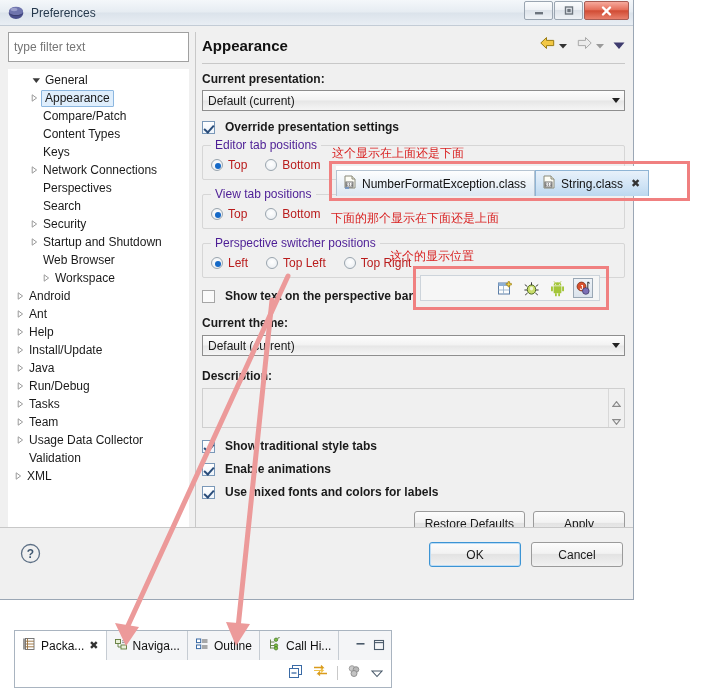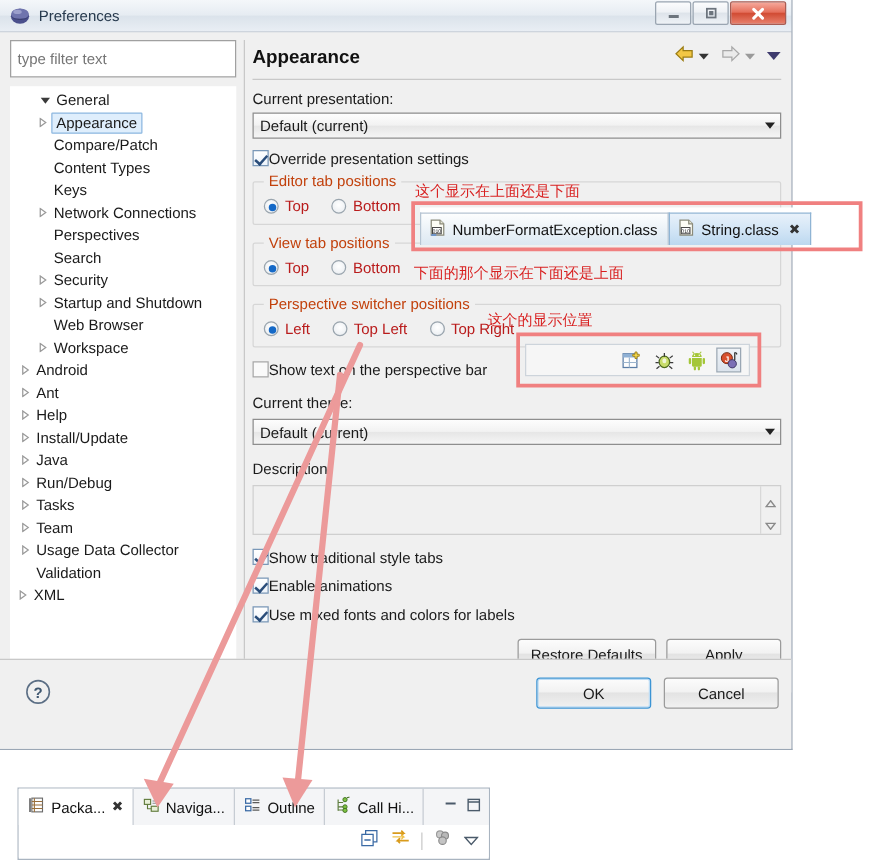--- a/index.html
+++ b/index.html
@@ -78,49 +78,49 @@
   .vdiv { width: 1px; background: #c8c8c8; margin: 0 6px 0 6px; align-self: stretch; }
 
   
   .rightpane { flex: 1; position: relative; display: flex; flex-direction: column; }
   .page-header { display: flex; align-items: center; justify-content: space-between; height: 26px;}
   .page-title { font-size: 15px; font-weight: bold; color: #111; font-family: "Liberation Sans", sans-serif; }
   .navbtns { display: flex; align-items: center; gap: 2px; }
   .navbtns .sp { width: 4px; }
   .hrule { height: 1px; background: #c8c8c8; margin: 5px 0 8px 0; }
 
-  .lbl { font-size: 12px; color: #1a1a1a; font-family: "Liberation Sans", sans-serif; }
+  .lbl { font-size: 12px; color: #1a1a1a; font-family: "Liberation Sans", sans-serif; font-weight: bold; }
   .combo {
     height: 21px; border: 1px solid #8e8e8e;
     background: linear-gradient(to bottom,#fdfdfd 0%,#f2f2f2 48%,#e6e6e6 52%,#f5f5f5 100%);
     display:flex; align-items:center; justify-content: space-between;
     font-size: 12px; color:#1a1a1a; padding: 0 4px 0 5px; margin-top:4px;
     font-family: "Liberation Sans", sans-serif;
   }
   .combo .caret { width:0;height:0;border-left:4px solid transparent;border-right:4px solid transparent;border-top:5px solid #222; }
 
-  .chk-row { display:flex; align-items:flex-start; gap:0; margin-top:9px; }
+  .chk-row { display:flex; align-items:flex-end; gap:10px; margin-top:9px; }
   .chk {
     width:13px;height:13px;border:1px solid #7a98b8;background:#ffffff;position:relative;
     flex:0 0 13px;
   }
   .chk.checked { background: linear-gradient(to bottom,#ffffff,#eef4fb); }
   .chk.checked:after {
     content:""; position:absolute; left:3px; top:1px; width:4px; height:8px;
     border:solid #2a4d7a; border-width:0 2px 2px 0; transform: rotate(42deg);
   }
   .chk.plain { border:1px solid #a6a6a6; background:#fafafa; }
 
   .group {
     border:1px solid #d6d6d6; border-radius:2px; margin-top:6px; padding: 3px 8px 7px 8px;
     position: relative; background: #f0f0f0;
   }
   .group-title {
     position:absolute; top:-8px; left:8px; background:#f0f0f0; padding:0 4px;
-    font-size:12px; color:#c2410c; font-family: "Liberation Sans", sans-serif;
+    font-size:12px; color:#4c1d95; font-family: "Liberation Sans", sans-serif;
   }
   .radio-row { display:flex; align-items:center; gap: 4px; margin-top: 9px; }
   .radio-item { display:flex; align-items:center; gap:5px; margin-right: 14px; font-size:12px; color:#b91c1c; }
   .radio {
     width:12px;height:12px;border-radius:50%;border:1px solid #9aa5ae;
     background: radial-gradient(circle at 50% 40%, #ffffff 0%, #eef1f4 70%, #dfe4e9 100%);
     position:relative; flex:0 0 12px;
   }
   .radio.on:after{
     content:""; position:absolute; left:3px; top:3px; width:6px; height:6px;
@@ -307,21 +307,21 @@
                 <svg width="7" height="8" viewBox="0 0 7 8">
                   <path d="M1.2 0.8 L5.6 4 L1.2 7.2 Z" fill="none" stroke="#9a9a9a" stroke-width="1"></path>
                 </svg>
               </span>
               <span class="tree-label">Startup and Shutdown</span>
             </div>
             <div class="tree-row" style="padding-left: 20px; text-align: right;">
               <span class="twisty"></span>
               <span class="tree-label">Web Browser</span>
             </div>
-            <div class="tree-row" style="padding-left: 20px;">
+            <div class="tree-row" style="padding-left: 32px;">
               <span class="twisty">
                 <svg width="7" height="8" viewBox="0 0 7 8">
                   <path d="M1.2 0.8 L5.6 4 L1.2 7.2 Z" fill="none" stroke="#9a9a9a" stroke-width="1"></path>
                 </svg>
               </span>
               <span class="tree-label">Workspace</span>
             </div>
             <div class="tree-row" style="padding-left: 6px;">
               <span class="twisty">
                 <svg width="7" height="8" viewBox="0 0 7 8">

